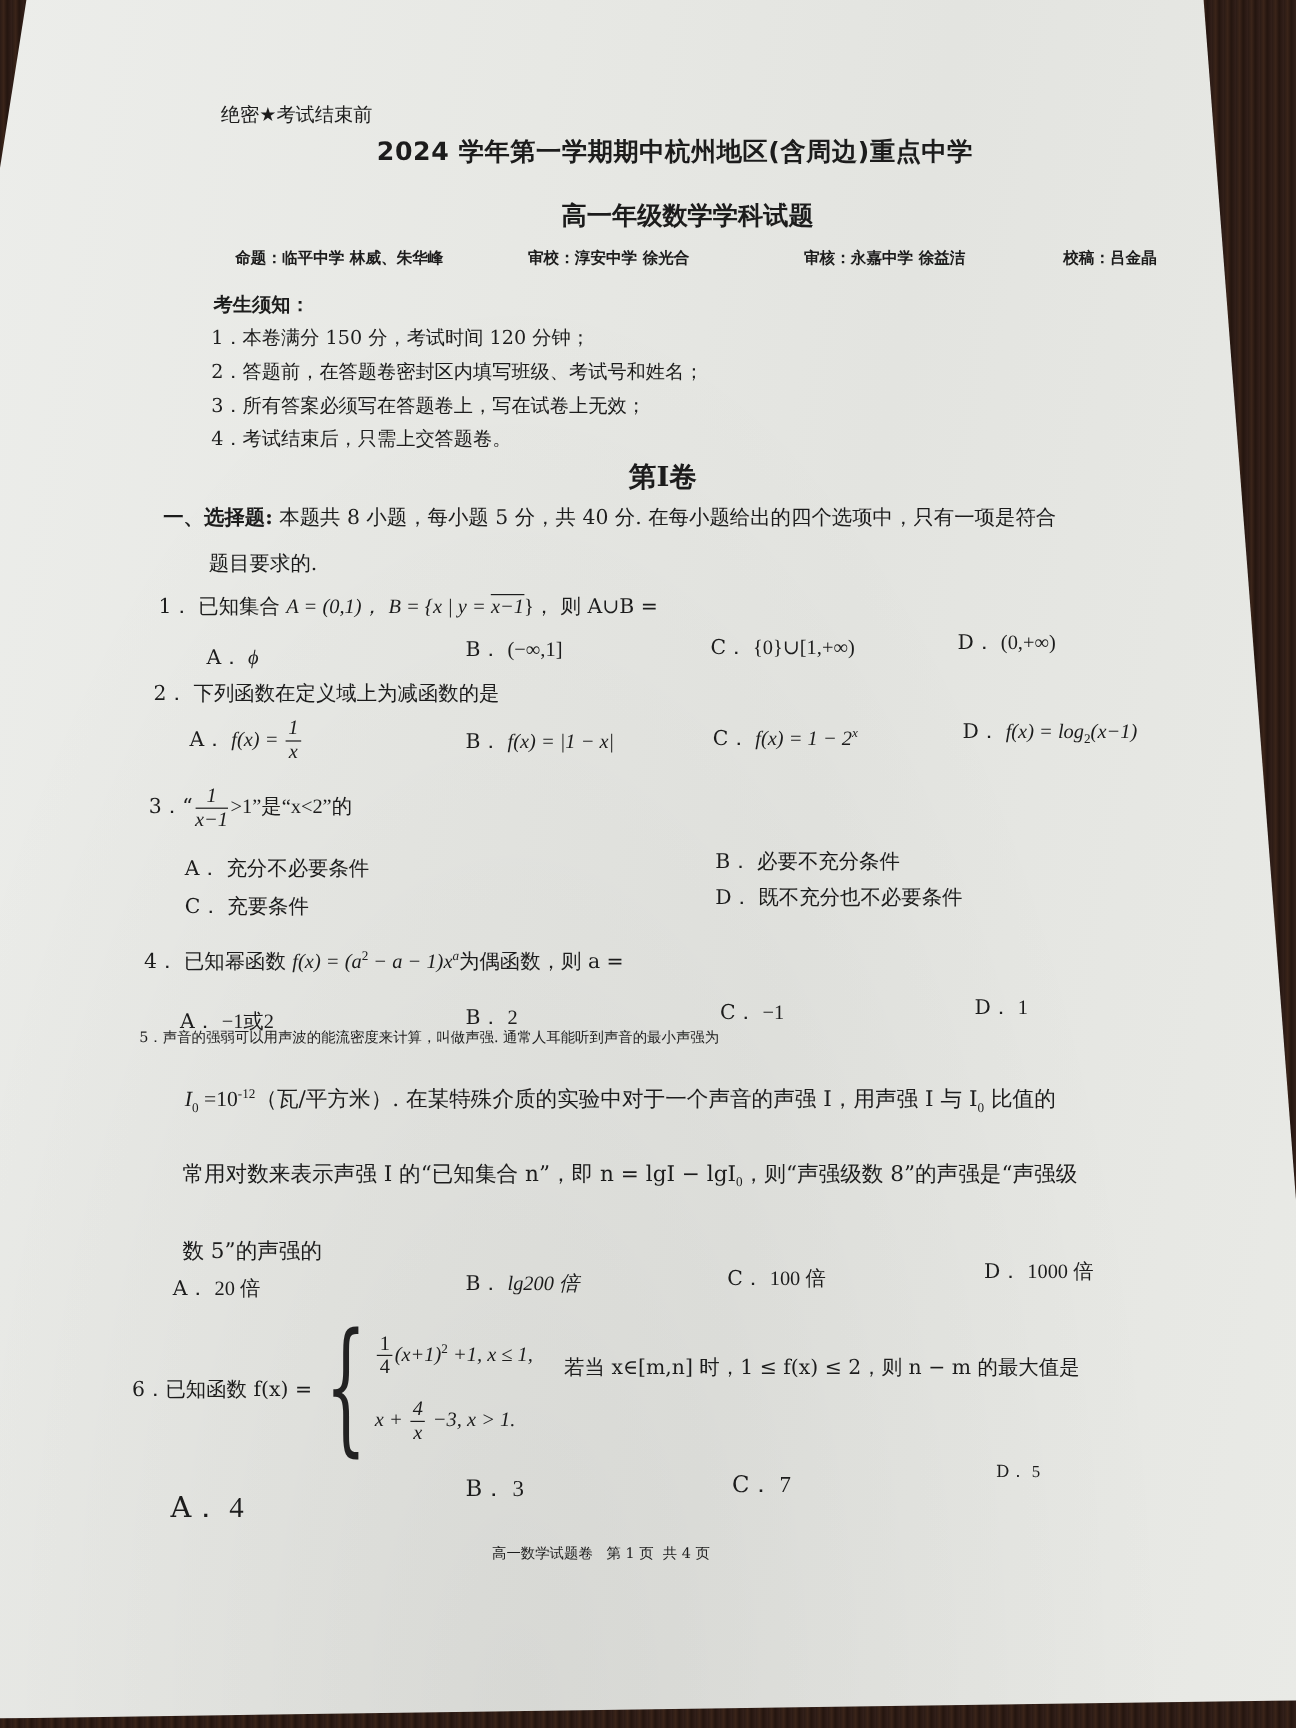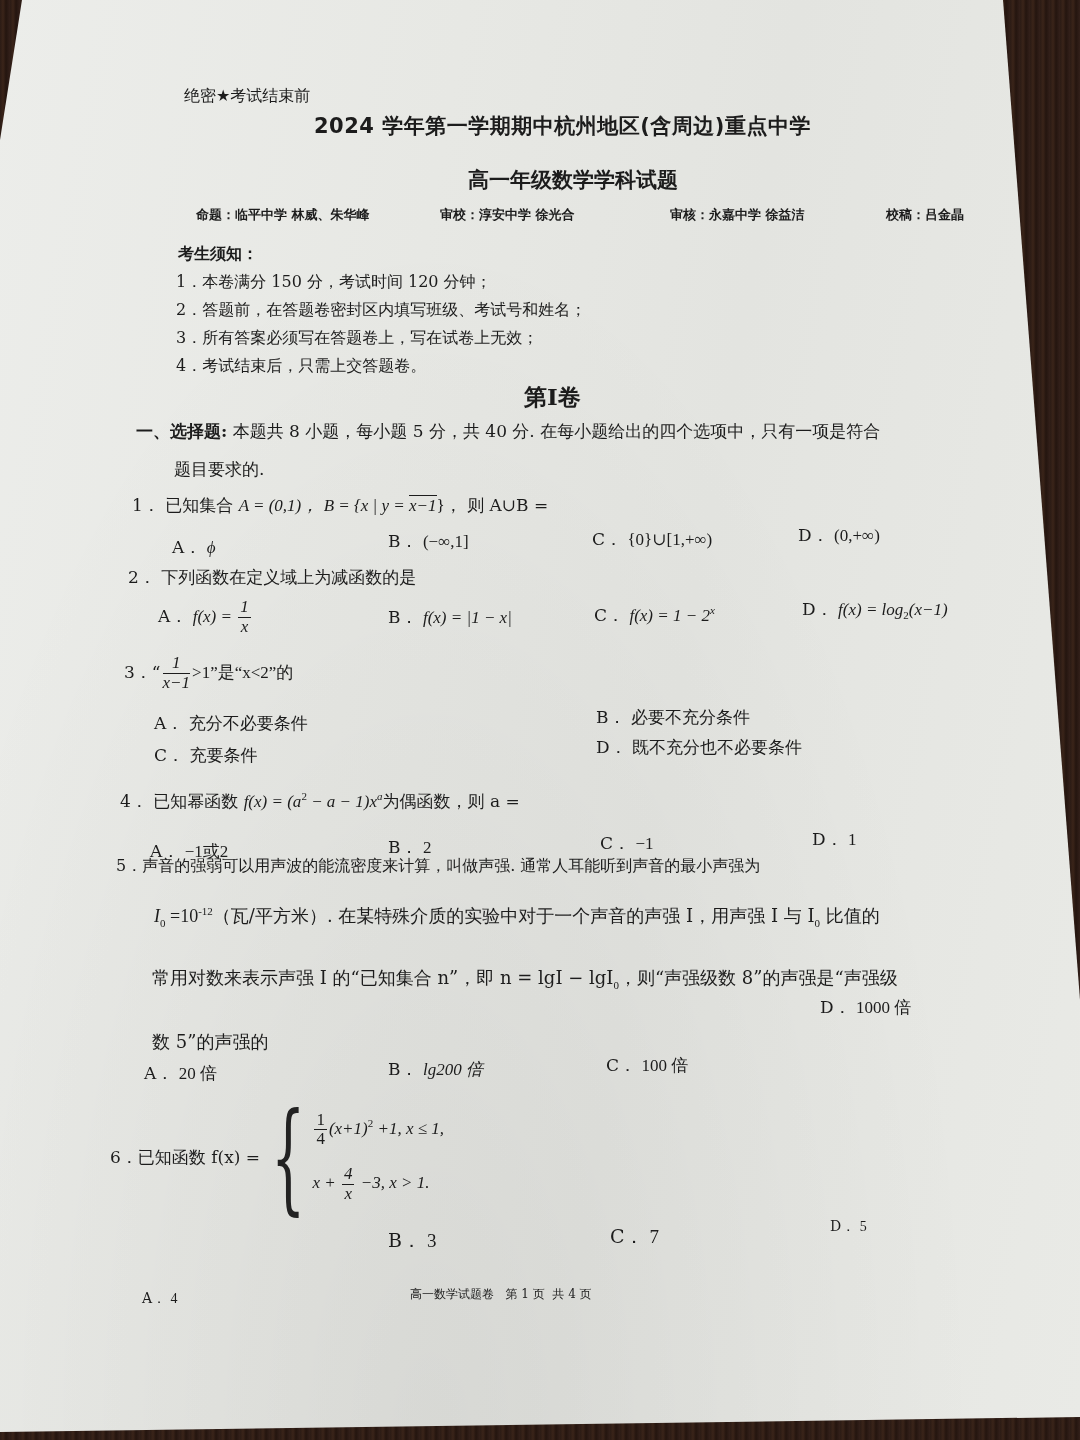--- a/index.html
+++ b/index.html
@@ -121,44 +121,45 @@
 <div class="abs q" style="left:120px; top:790px">
   <span>4．</span>
   <span>已知幂函数</span>
   <span class="serif it">f(x) = (a</span><sup class="serif">2</sup><span class="serif it"> − a − 1)x</span><sup class="serif it">a</sup><span>为偶函数，则 a =</span>
 </div>
 <div class="abs opt" style="left:150px; top:840px"><span>A．</span> <span class="serif">−1或2</span></div>
 <div class="abs opt" style="left:388px; top:836px"><span>B．</span> <span class="serif">2</span></div>
 <div class="abs opt" style="left:600px; top:832px"><span>C．</span> <span class="serif">−1</span></div>
 <div class="abs opt" style="left:812px; top:828px"><span>D．</span> <span class="serif">1</span></div>
 
-<div class="abs q" style="left:116px; top:856px; font-size:16px">
+<div class="abs q" style="left:116px; top:856px; font-size:12px">
   <span>5．</span><span>声音的强弱可以用声波的能流密度来计算，叫做声强. 通常人耳能听到声音的最小声强为</span>
 </div>
 <div class="abs q" style="left:154px; top:904px; font-size:18px">
   <span class="serif it">I</span><sub class="serif">0</sub><span class="serif"> =10</span><sup class="serif">-12</sup><span>（瓦/平方米）. 在某特殊介质的实验中对于一个声音的声强 I，用声强 I 与 I</span><sub class="serif">0</sub><span> 比值的</span>
 </div>
 <div class="abs q" style="left:152px; top:966px; font-size:18px">
   <span>常用对数来表示声强 I 的“已知集合 n”，即 n = lgI − lgI</span><sub class="serif">0</sub><span>，则“声强级数 8”的声强是“声强级</span>
 </div>
 <div class="abs q" style="left:152px; top:1030px; font-size:18px">数 5”的声强的</div>
 <div class="abs opt" style="left:144px; top:1062px"><span>A．</span> <span class="serif">20 倍</span></div>
 <div class="abs opt" style="left:388px; top:1058px"><span>B．</span> <span class="serif it">lg200 倍</span></div>
 <div class="abs opt" style="left:606px; top:1054px"><span>C．</span> <span class="serif">100 倍</span></div>
-<div class="abs opt" style="left:820px; top:996px"><span>D．</span> <span class="serif">1000 倍</span></div>
+<div class="abs opt" style="left:820px; top:1048px"><span>D．</span> <span class="serif">1000 倍</span></div>
 
 <div class="abs q" style="left:110px; top:1098px; display:flex; align-items:center; height:118px">
   <span>6．</span>
   <span>已知函数 f(x) =</span>
   <span class="brace-wrap">
     <span class="brace">{</span>
     <span class="cases serif">
       <span><span class="frac"><span class="num">1</span><span>4</span></span><span class="it">(x+1)</span><sup>2</sup><span class="it"> +1,  x ≤ 1,</span></span>
       <span><span class="it">x + </span><span class="frac it"><span class="num">4</span><span>x</span></span><span class="it"> −3,  x &gt; 1.</span></span>
     </span>
   </span>
+  <span style="margin-left:26px; margin-top:-36px">若当 x∈[m,n] 时，1 ≤ f(x) ≤ 2，则 n − m 的最大值是</span>
 </div>
-<div class="abs opt" style="left:142px; top:1290px; font-size:14px"><span>A．</span> <span class="serif">4</span></div>
+<div class="abs opt" style="left:142px; top:1240px; font-size:24px"><span>A．</span> <span class="serif">4</span></div>
 <div class="abs opt" style="left:388px; top:1228px; font-size:19px"><span>B．</span> <span class="serif">3</span></div>
 <div class="abs opt" style="left:610px; top:1224px; font-size:19px"><span>C．</span> <span class="serif">7</span></div>
 <div class="abs opt" style="left:830px; top:1218px; font-size:14px"><span>D．</span> <span class="serif">5</span></div>
 
 <div class="abs footer" style="white-space:pre">高一数学试题卷   第 1 页  共 4 页</div>
 
 </body></html>

